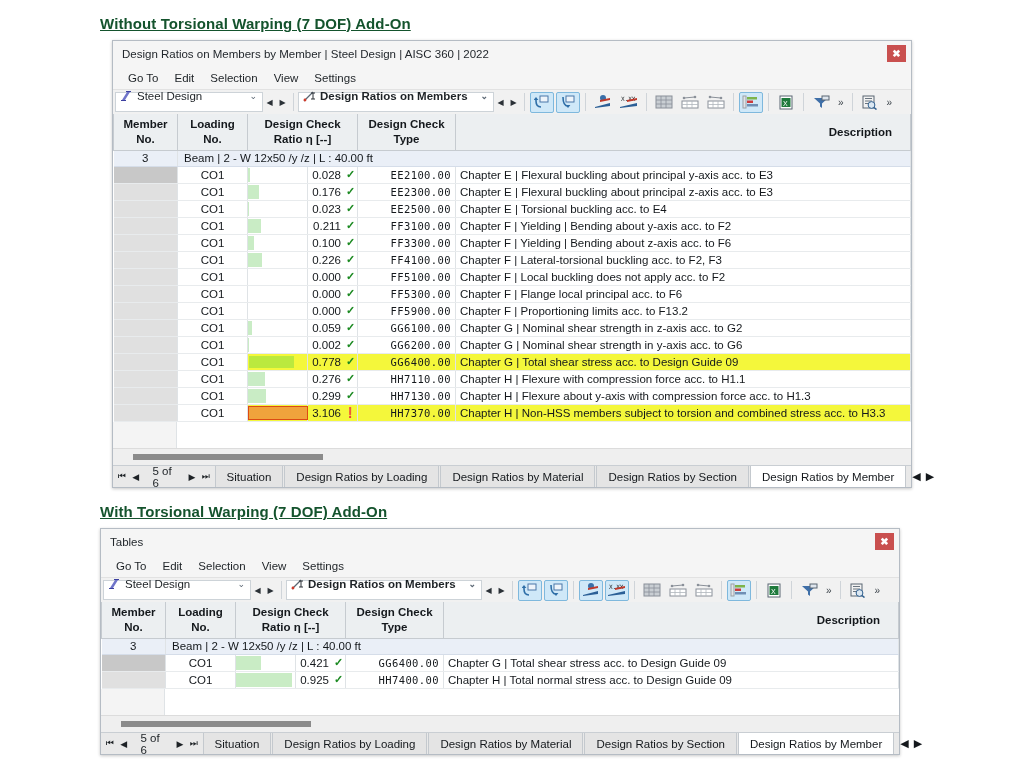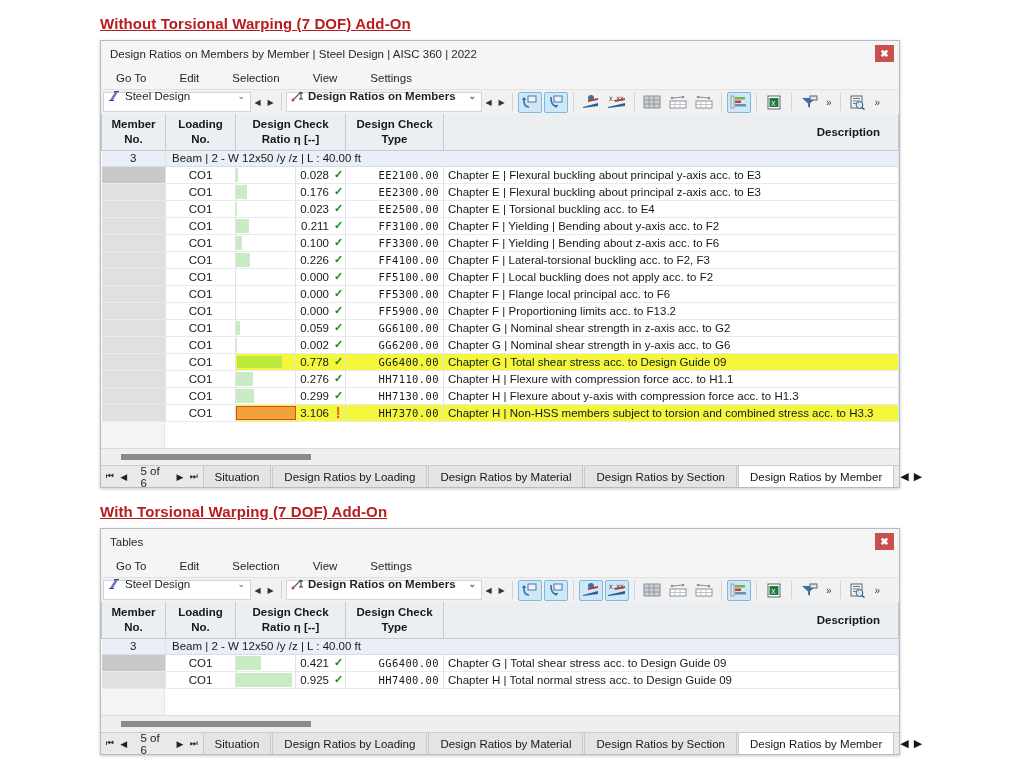--- a/index.html
+++ b/index.html
@@ -10,21 +10,21 @@
     font-family: "Liberation Sans", sans-serif;
     overflow: hidden;
   }
   .page { position: relative; width: 1024px; height: 768px; background:#fff; }
 
   
   .caption {
     position: absolute;
     font-size: 15px;
     font-weight: bold;
-    color: #b91c1c;
+    color: #14532d;
     text-decoration: underline;
     letter-spacing: 0.1px;
     white-space: nowrap;
   }
 
   
   .window {
     position: absolute;
     background: #f5f5f5;
     border: 1px solid #b5bcc4;
@@ -51,21 +51,21 @@
     color: #fff;
     font-size: 10px;
     font-weight: bold;
     display: flex; align-items: center; justify-content: center;
     line-height: 1;
   }
   .menubar {
     height: 22px;
     display: flex;
     align-items: center;
-    gap: 17px;
+    gap: 0px;
     padding-left: 7px;
     font-size: 11.5px;
     color: #1d2226;
     background: #f5f5f5;
     flex: none;
   }
   .menubar > span { padding: 2px 8px; }
 
   
   .toolbar {
@@ -202,21 +202,21 @@
   
   .ribbon { position: absolute; height: 4px; }
 </style>
 </head>
 <body>
 
 <div class="page">
 
   <div class="caption" style="left:100px; top:15px;">Without Torsional Warping (7 DOF) Add-On</div>
 
-  <div class="window" id="win0" style="left:100px; top:40px; width:800px; height:448px;">
+  <div class="window" id="win0" style="left:112px; top:40px; width:800px; height:448px;">
 
     <div class="titlebar">
       <span>Design Ratios on Members by Member | Steel Design | AISC 360 | 2022</span>
       <div class="close-btn">✖</div>
     </div>
 
     <div class="menubar">
       <span>Go To</span>
       <span>Edit</span>
       <span>Selection</span>

